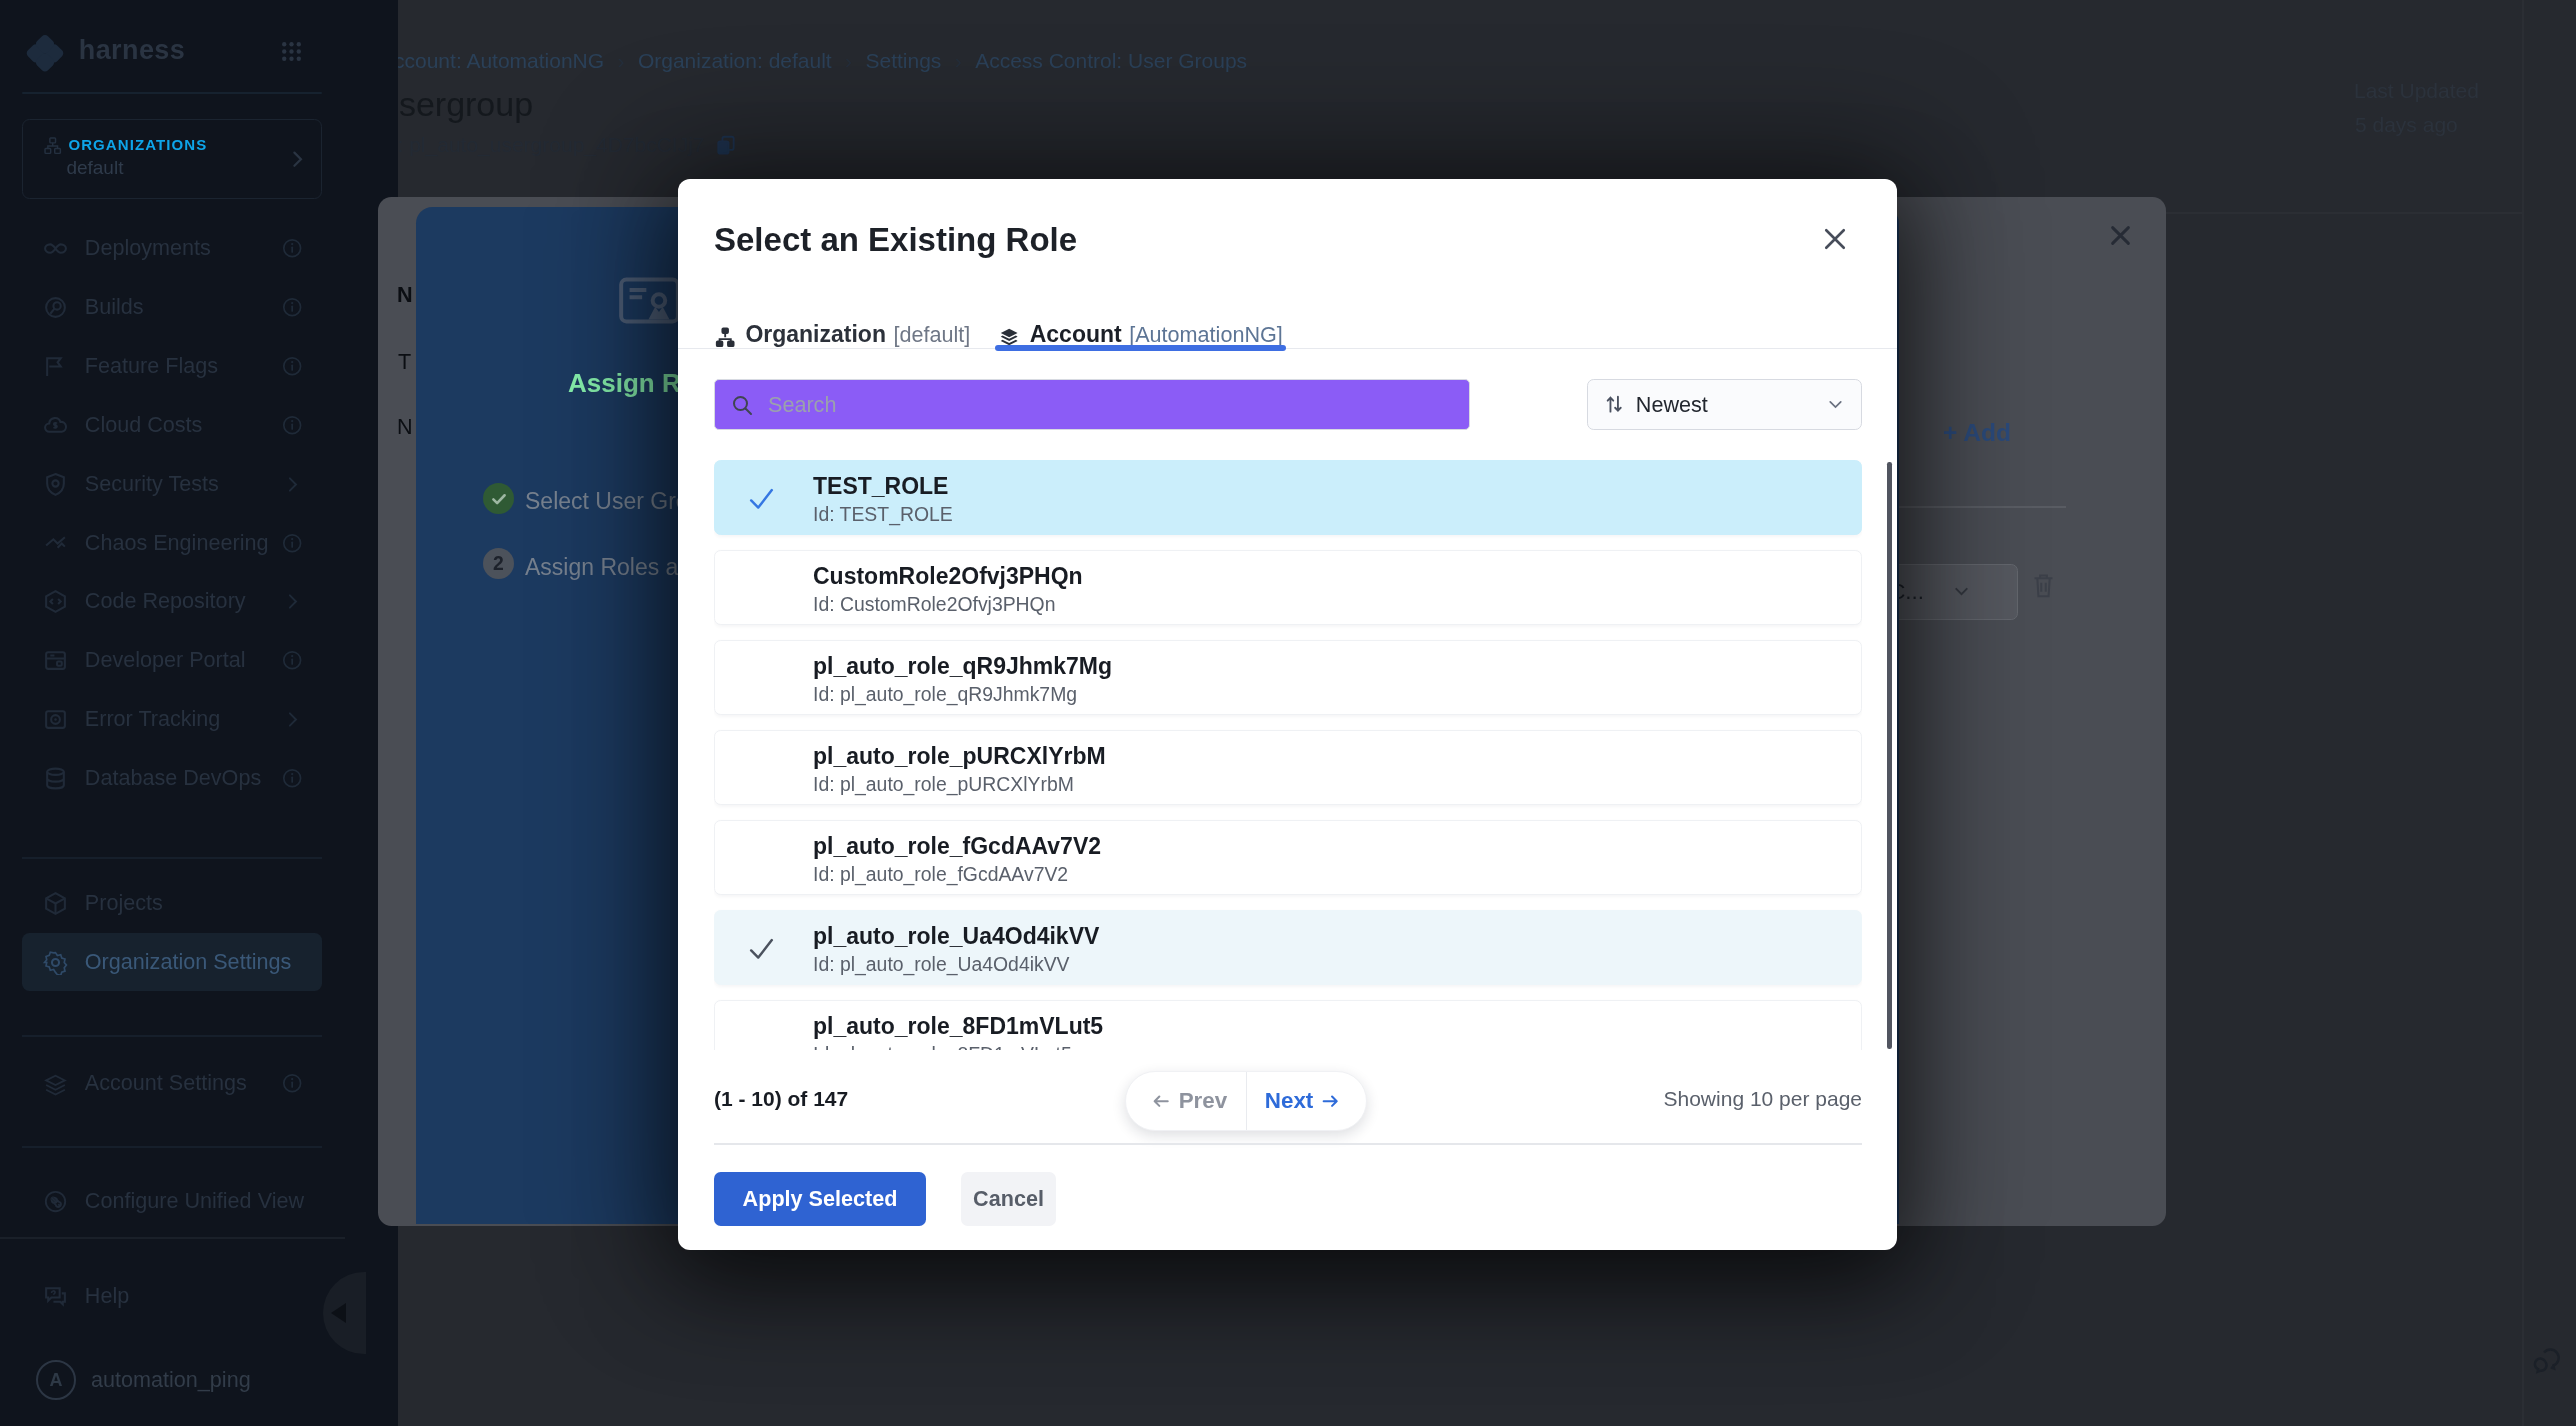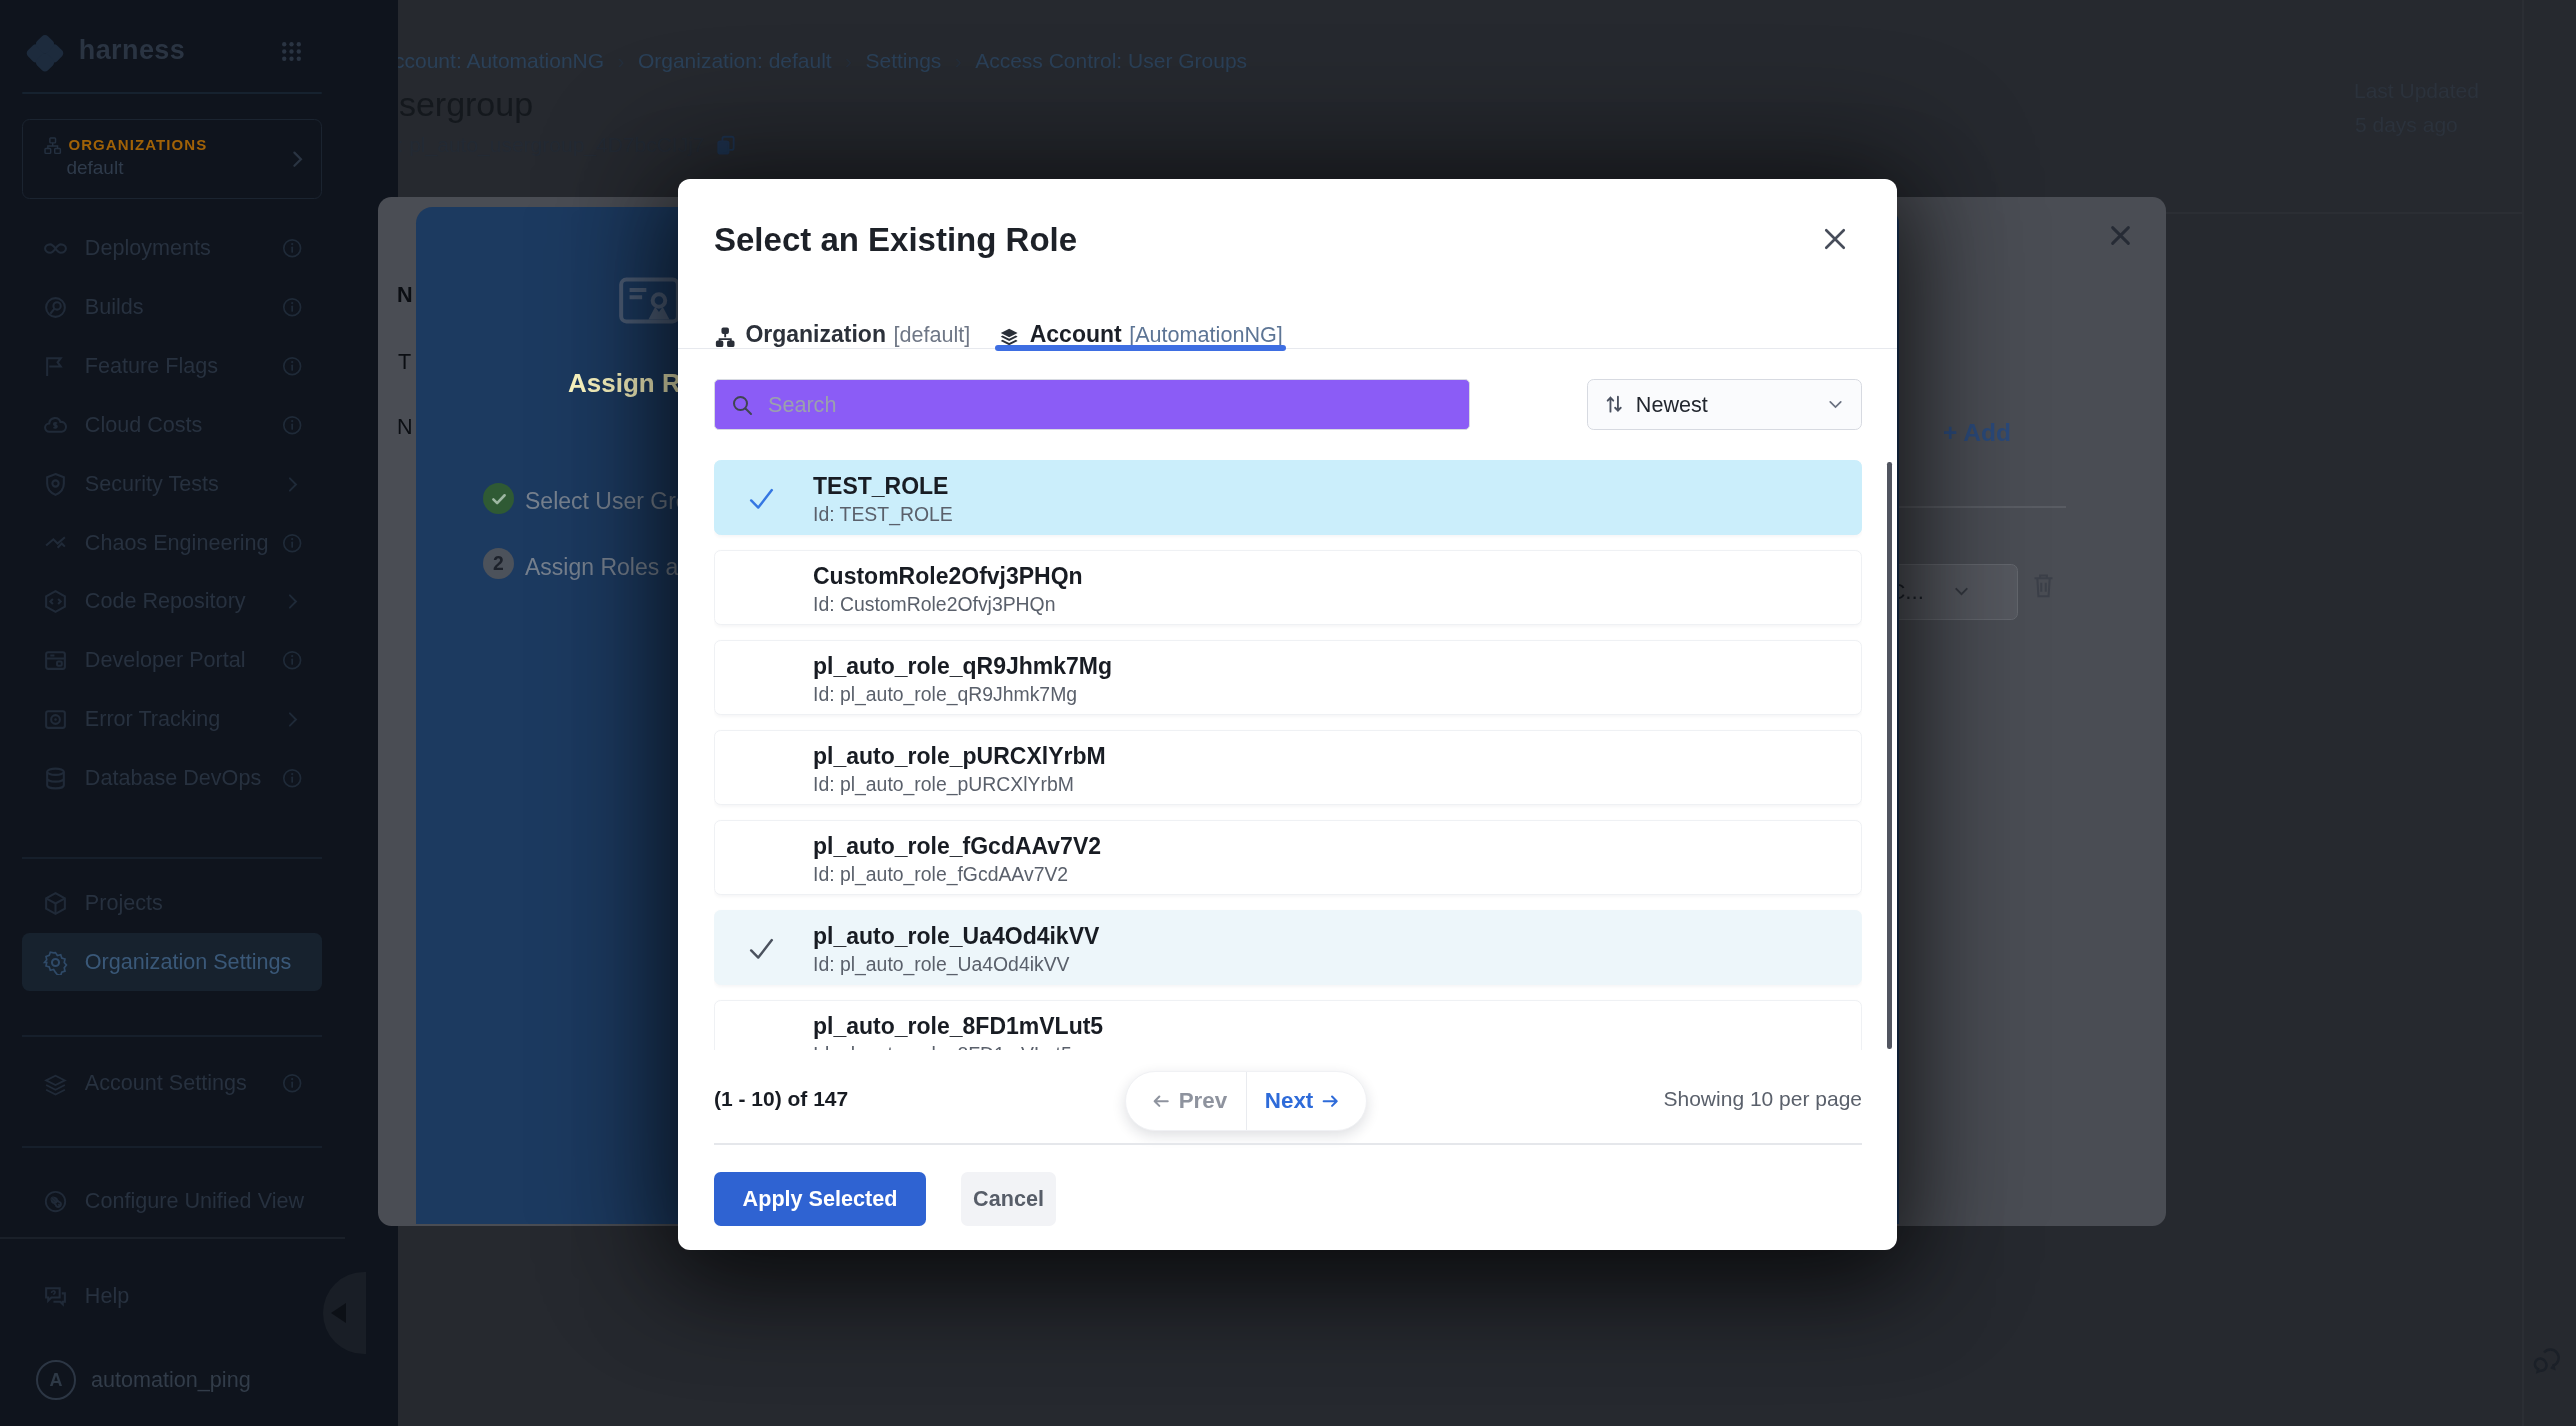--- a/index.html
+++ b/index.html
@@ -10,21 +10,21 @@
   svg{display:block}
 
   
   #sidebar{left:0;top:0;width:398px;height:1427px;background:#0f141d;z-index:2}
   .logo-row{left:22.4px;top:31px;width:298px;height:39px;display:flex;align-items:center}
   .logo-word{font-size:27px;font-weight:700;color:#2a3442;margin-left:10.4px;letter-spacing:0.4px}
   .grid-icon{left:279px;top:39px;color:#2a3442}
   .side-div{left:22.4px;top:92px;width:300px;height:2.2px;background:#16222f;border-radius:1.5px}
   .orgbox{left:22.4px;top:119px;width:298px;height:78px;border:1.5px solid #1b2430;border-radius:7.5px}
   .orgbox .lbl{position:absolute;left:45px;top:16.4px;font-size:15px;font-weight:700;
-               letter-spacing:1.1px;color:#a16207}
+               letter-spacing:1.1px;color:#0ea5e9}
   .orgbox .val{position:absolute;left:43px;top:37px;font-size:19px;color:#2f3b4b}
   .orgbox .oicon{position:absolute;left:19.4px;top:16.4px;color:#243040}
   .orgbox .chev{position:absolute;right:13.4px;top:28px;color:#2a3442}
   .mitem{left:22.4px;width:300px;height:58px;display:flex;align-items:center;color:#27313f}
   .mitem .mic{width:25px;height:25px;margin-left:21px;color:#202a38;flex:none}
   .mitem .mlabel{font-size:21.6px;margin-left:16.4px;flex:1;white-space:nowrap}
   .mitem .rmark{margin-right:19.4px;color:#1f2a38;flex:none}
   .mitem.active{background:#17222e;border-radius:7.5px}
   .mitem.active .mlabel{color:#3a5878}
   .mitem.active .mic{color:#2f4a68}
@@ -59,21 +59,21 @@
          border:1.5px solid #63666d;border-radius:6.7px;display:flex;align-items:center}
   #bg-dd .ddt{font-size:22.4px;color:#1d222a;margin-left:18px;white-space:nowrap;overflow:hidden}
   #bg-dd .ddc{position:absolute;right:45px;top:16.4px;color:#33373f}
   #bg-trash{position:absolute;left:1652px;top:373px;color:#3c4049}
   .frag{z-index:3;color:#0b0e13;font-size:21.6px}
 
   
   #wizard{left:416px;top:207px;width:1483px;height:1017px;background:#1c3a60;
           border-radius:16.4px 16.4px 0 0;z-index:4;overflow:hidden}
   #wiz-icon{position:absolute;left:202px;top:69px;color:#4e5f78}
-  #wiz-head{position:absolute;left:152px;top:161px;font-size:26px;font-weight:700;color:#fef9c3;white-space:nowrap}
+  #wiz-head{position:absolute;left:152px;top:161px;font-size:26px;font-weight:700;color:#86efac;white-space:nowrap}
   .step-circle{position:absolute;width:31px;height:31px;border-radius:50%;
                display:flex;align-items:center;justify-content:center}
   #step1c{left:67px;top:276px;background:#2f5a34;color:#9db7a2}
   #step2c{left:67px;top:341px;background:#4c525b;color:#1d222b;font-size:19.4px;font-weight:700}
   .step-t{position:absolute;left:109px;font-size:23px;color:#76808e;white-space:nowrap}
   #step1t{top:281px}
   #step2t{top:347px}
 
   
   #modal{left:678px;top:179px;width:1219px;height:1071px;background:#fff;border-radius:12px;z-index:10;

